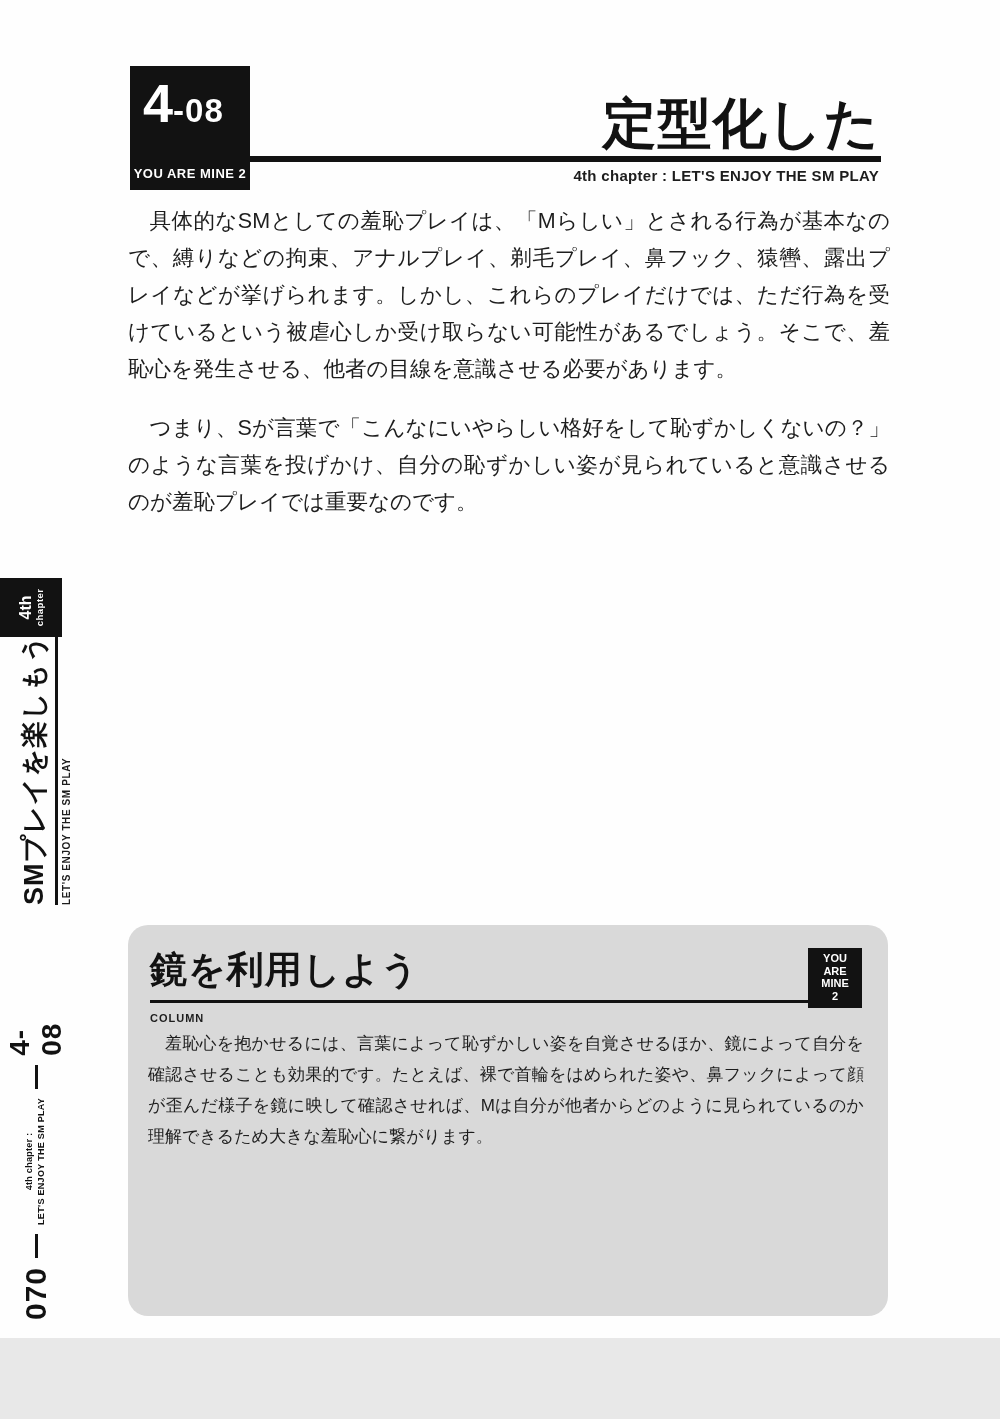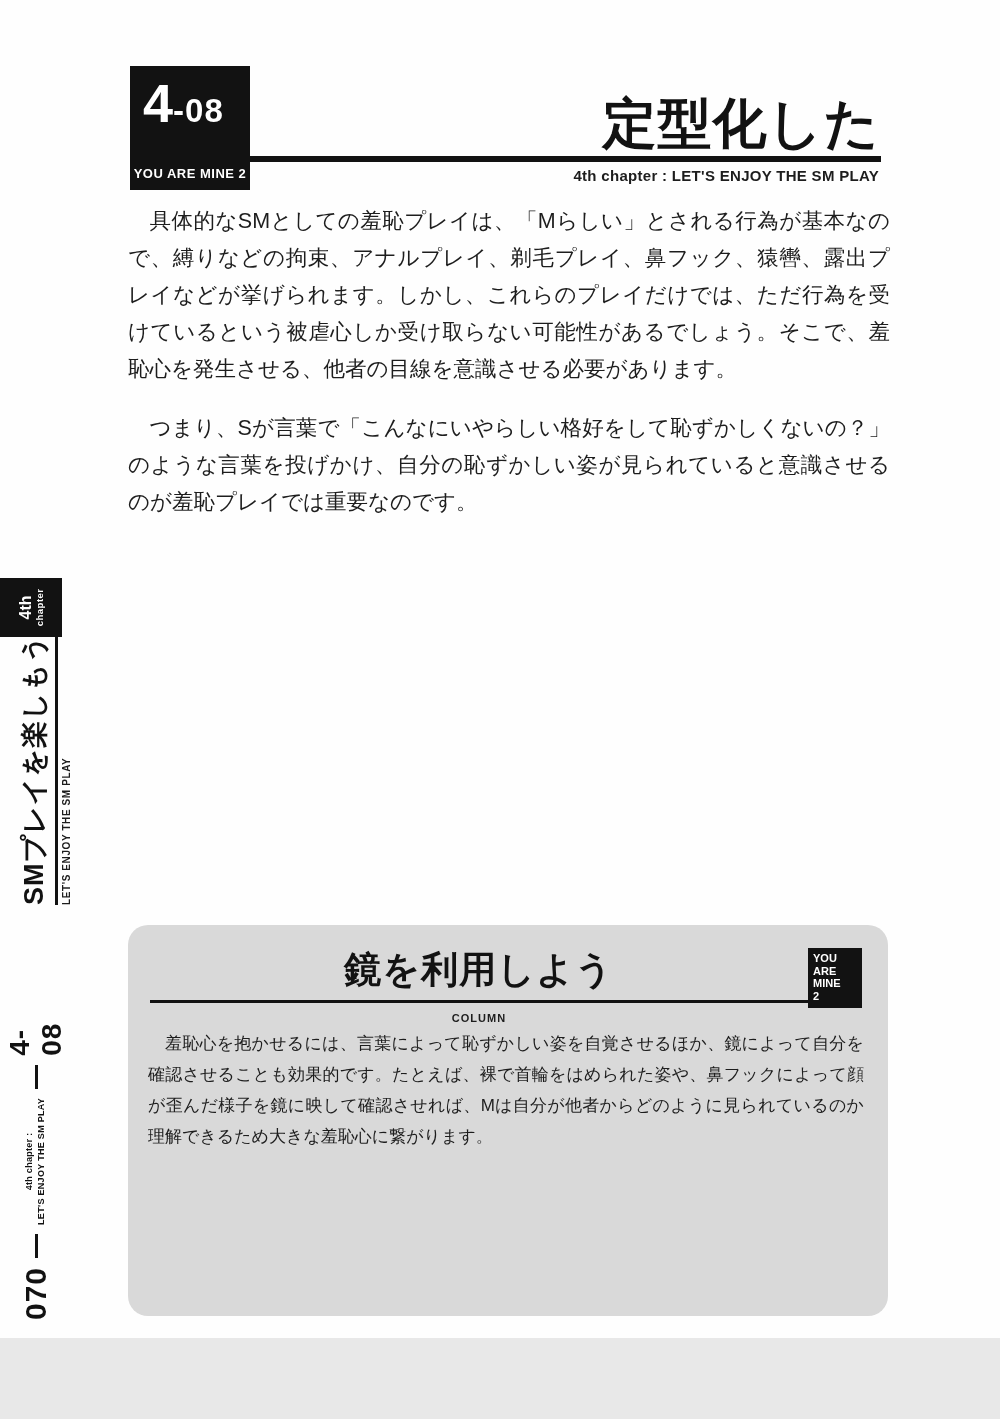--- a/index.html
+++ b/index.html
@@ -70,29 +70,29 @@
   .pf-sep     { width:24px; height:3px; background:#121212; margin:0 9px; flex:none; }
   .pf-chapter { text-align:center; font-weight:bold; font-size:9px; line-height:1.3;
                 letter-spacing:.3px; white-space:nowrap; color:#121212; }
   .pf-section { font-size:28px; font-weight:bold; letter-spacing:1px; color:#121212; }
 
   
   .column-box {
     position:absolute; left:128px; top:925px; width:760px; height:391px;
     background:#d9d9d9; border-radius:20px;
   }
-  .col-head { position:absolute; left:22px; top:20px; width:658px;text-align:center; }
+  .col-head { position:absolute; left:22px; top:20px; width:658px; }
   .col-title {
     font-size:37px; font-weight:bold; color:#121212; letter-spacing:1px;
     padding-bottom:5px; border-bottom:3px solid #121212; white-space:nowrap;
   }
   .col-label { font-size:11px; font-weight:bold; letter-spacing:1px; margin-top:9px; }
   .col-badge {
     position:absolute; left:680px; top:23px; width:54px; height:60px;
-    background:#121212; color:#fff; text-align:left; padding:4px 5px;
+    background:#121212; color:#fff; text-align:center; padding:4px 5px;
     font-size:11px; font-weight:bold; line-height:12.5px;
   }
   .col-badge span { display:block; }
   .col-text {
     position:absolute; left:20px; top:103px; width:716px;
     font-size:17px; line-height:31px; text-align:justify;
   }
   .col-text p { margin:0 0 17px; text-indent:1em; }
 </style>
 </head>

